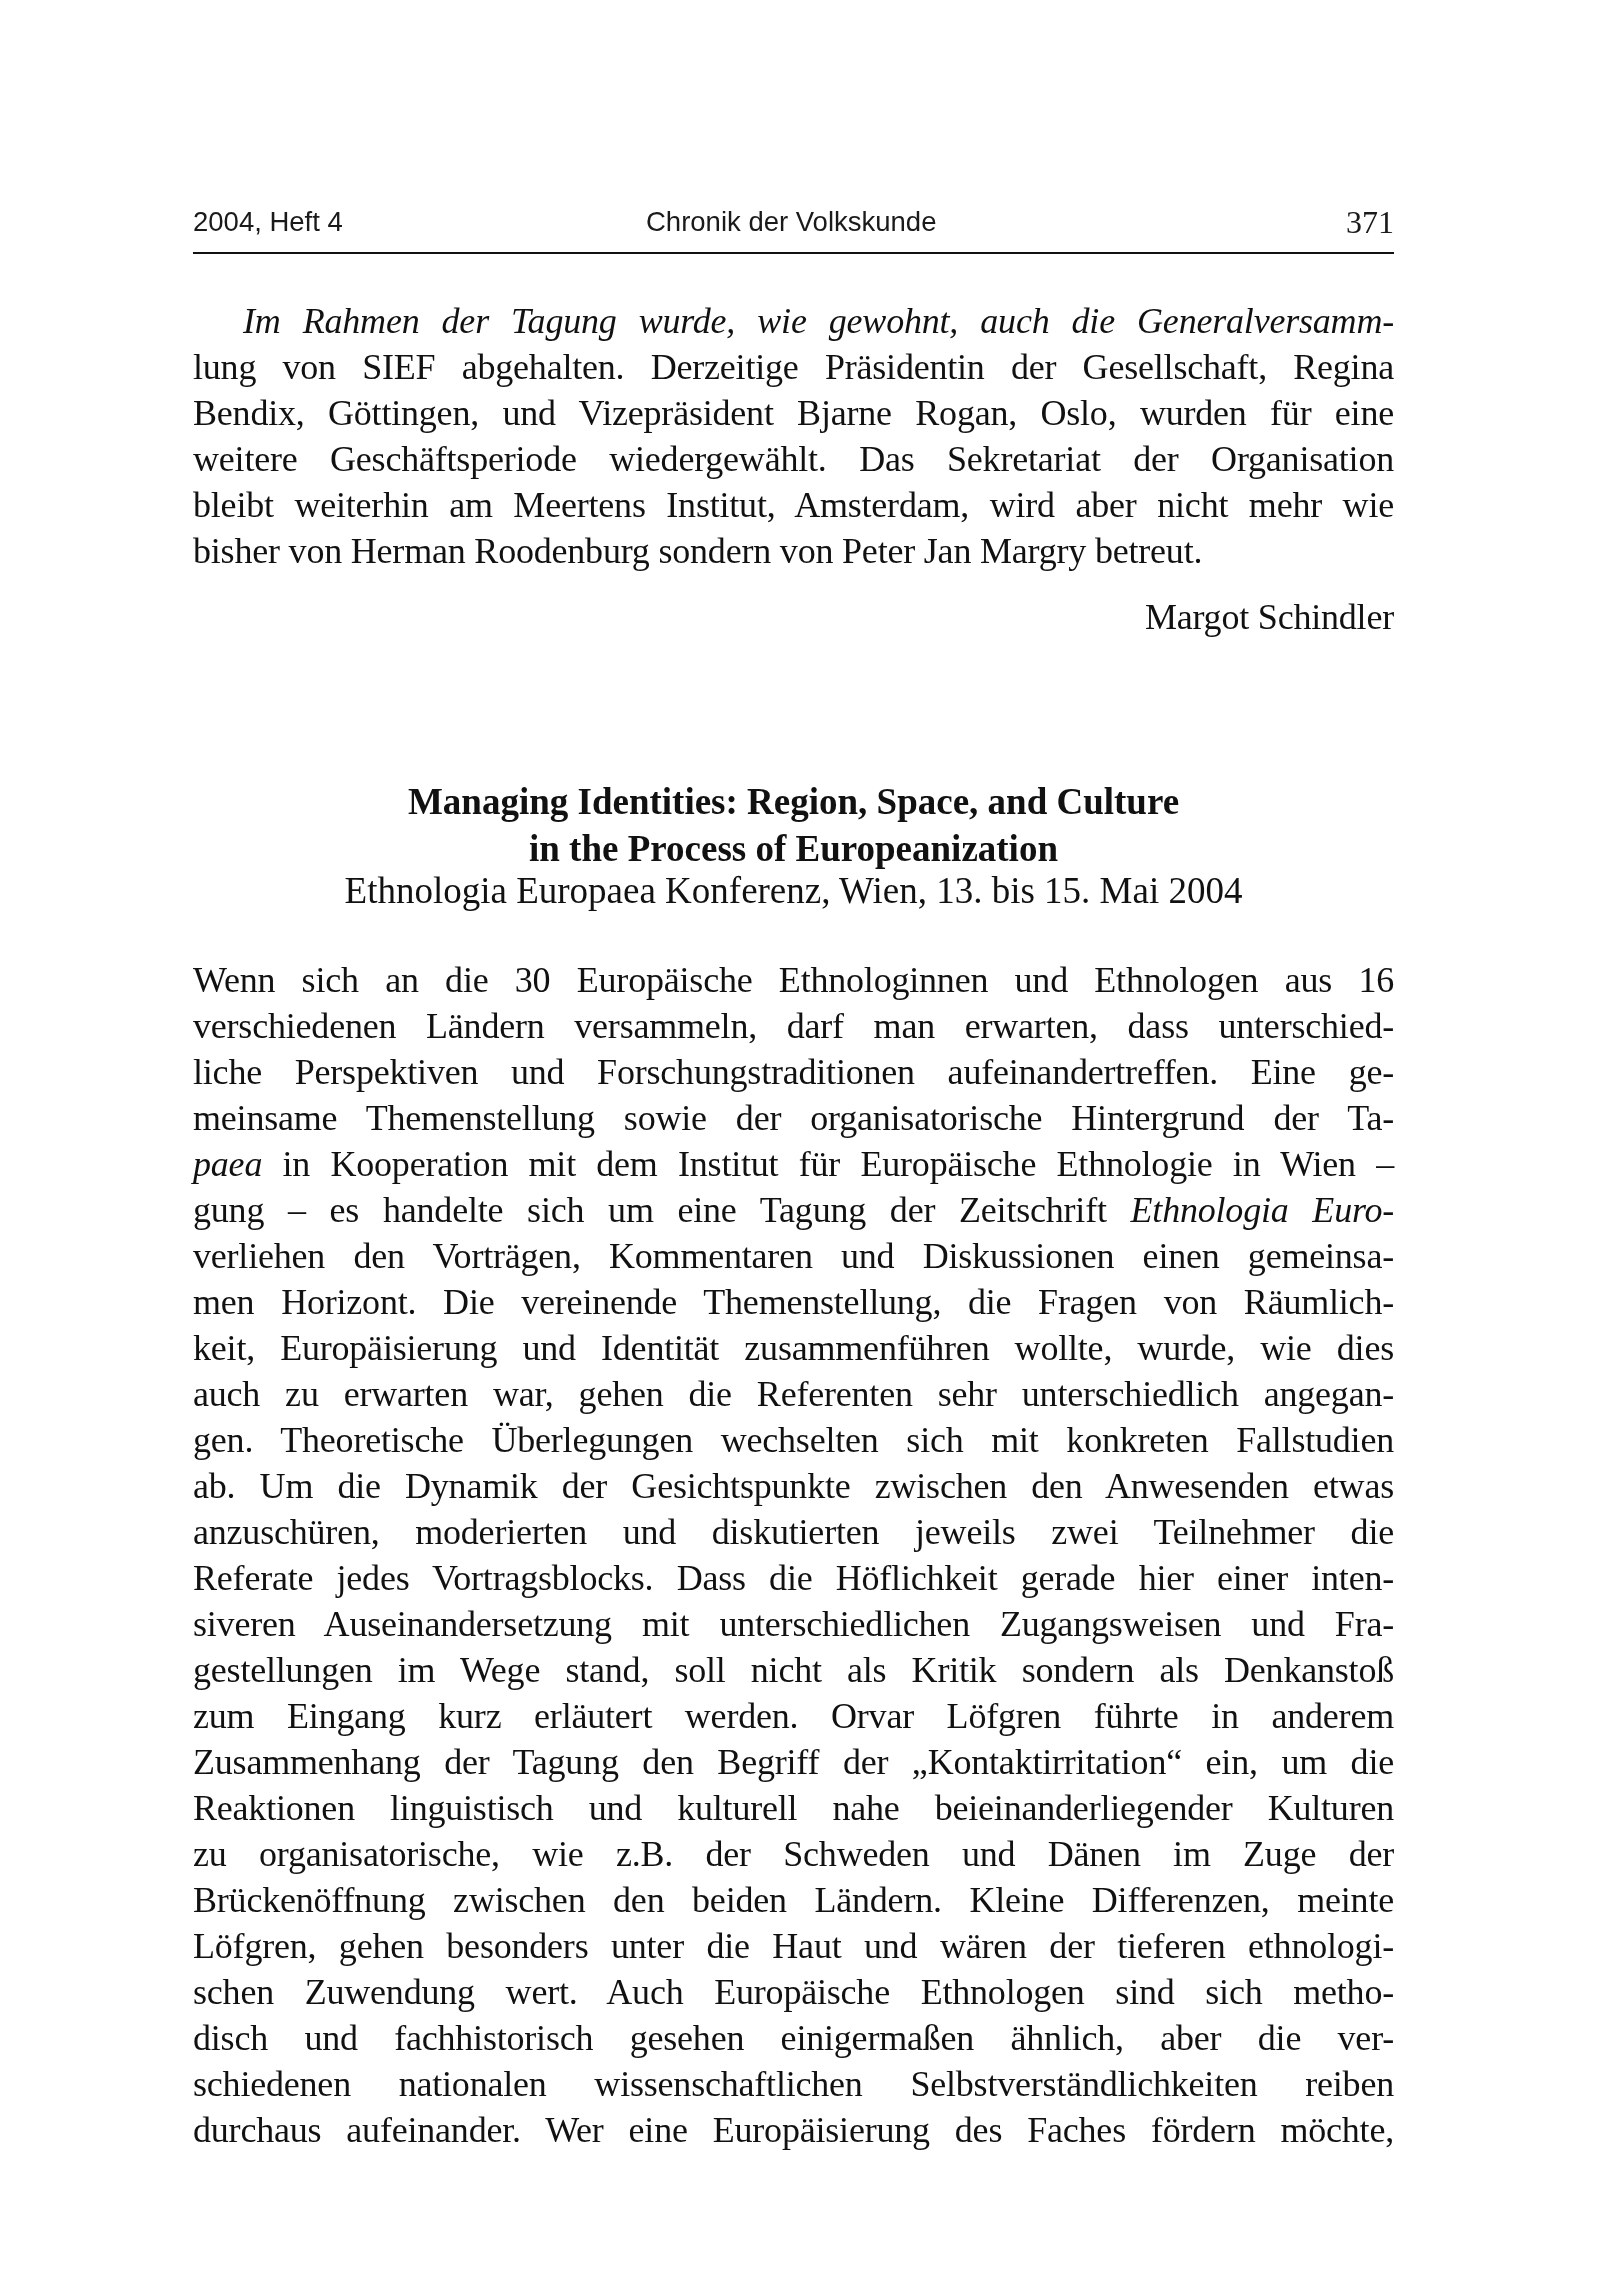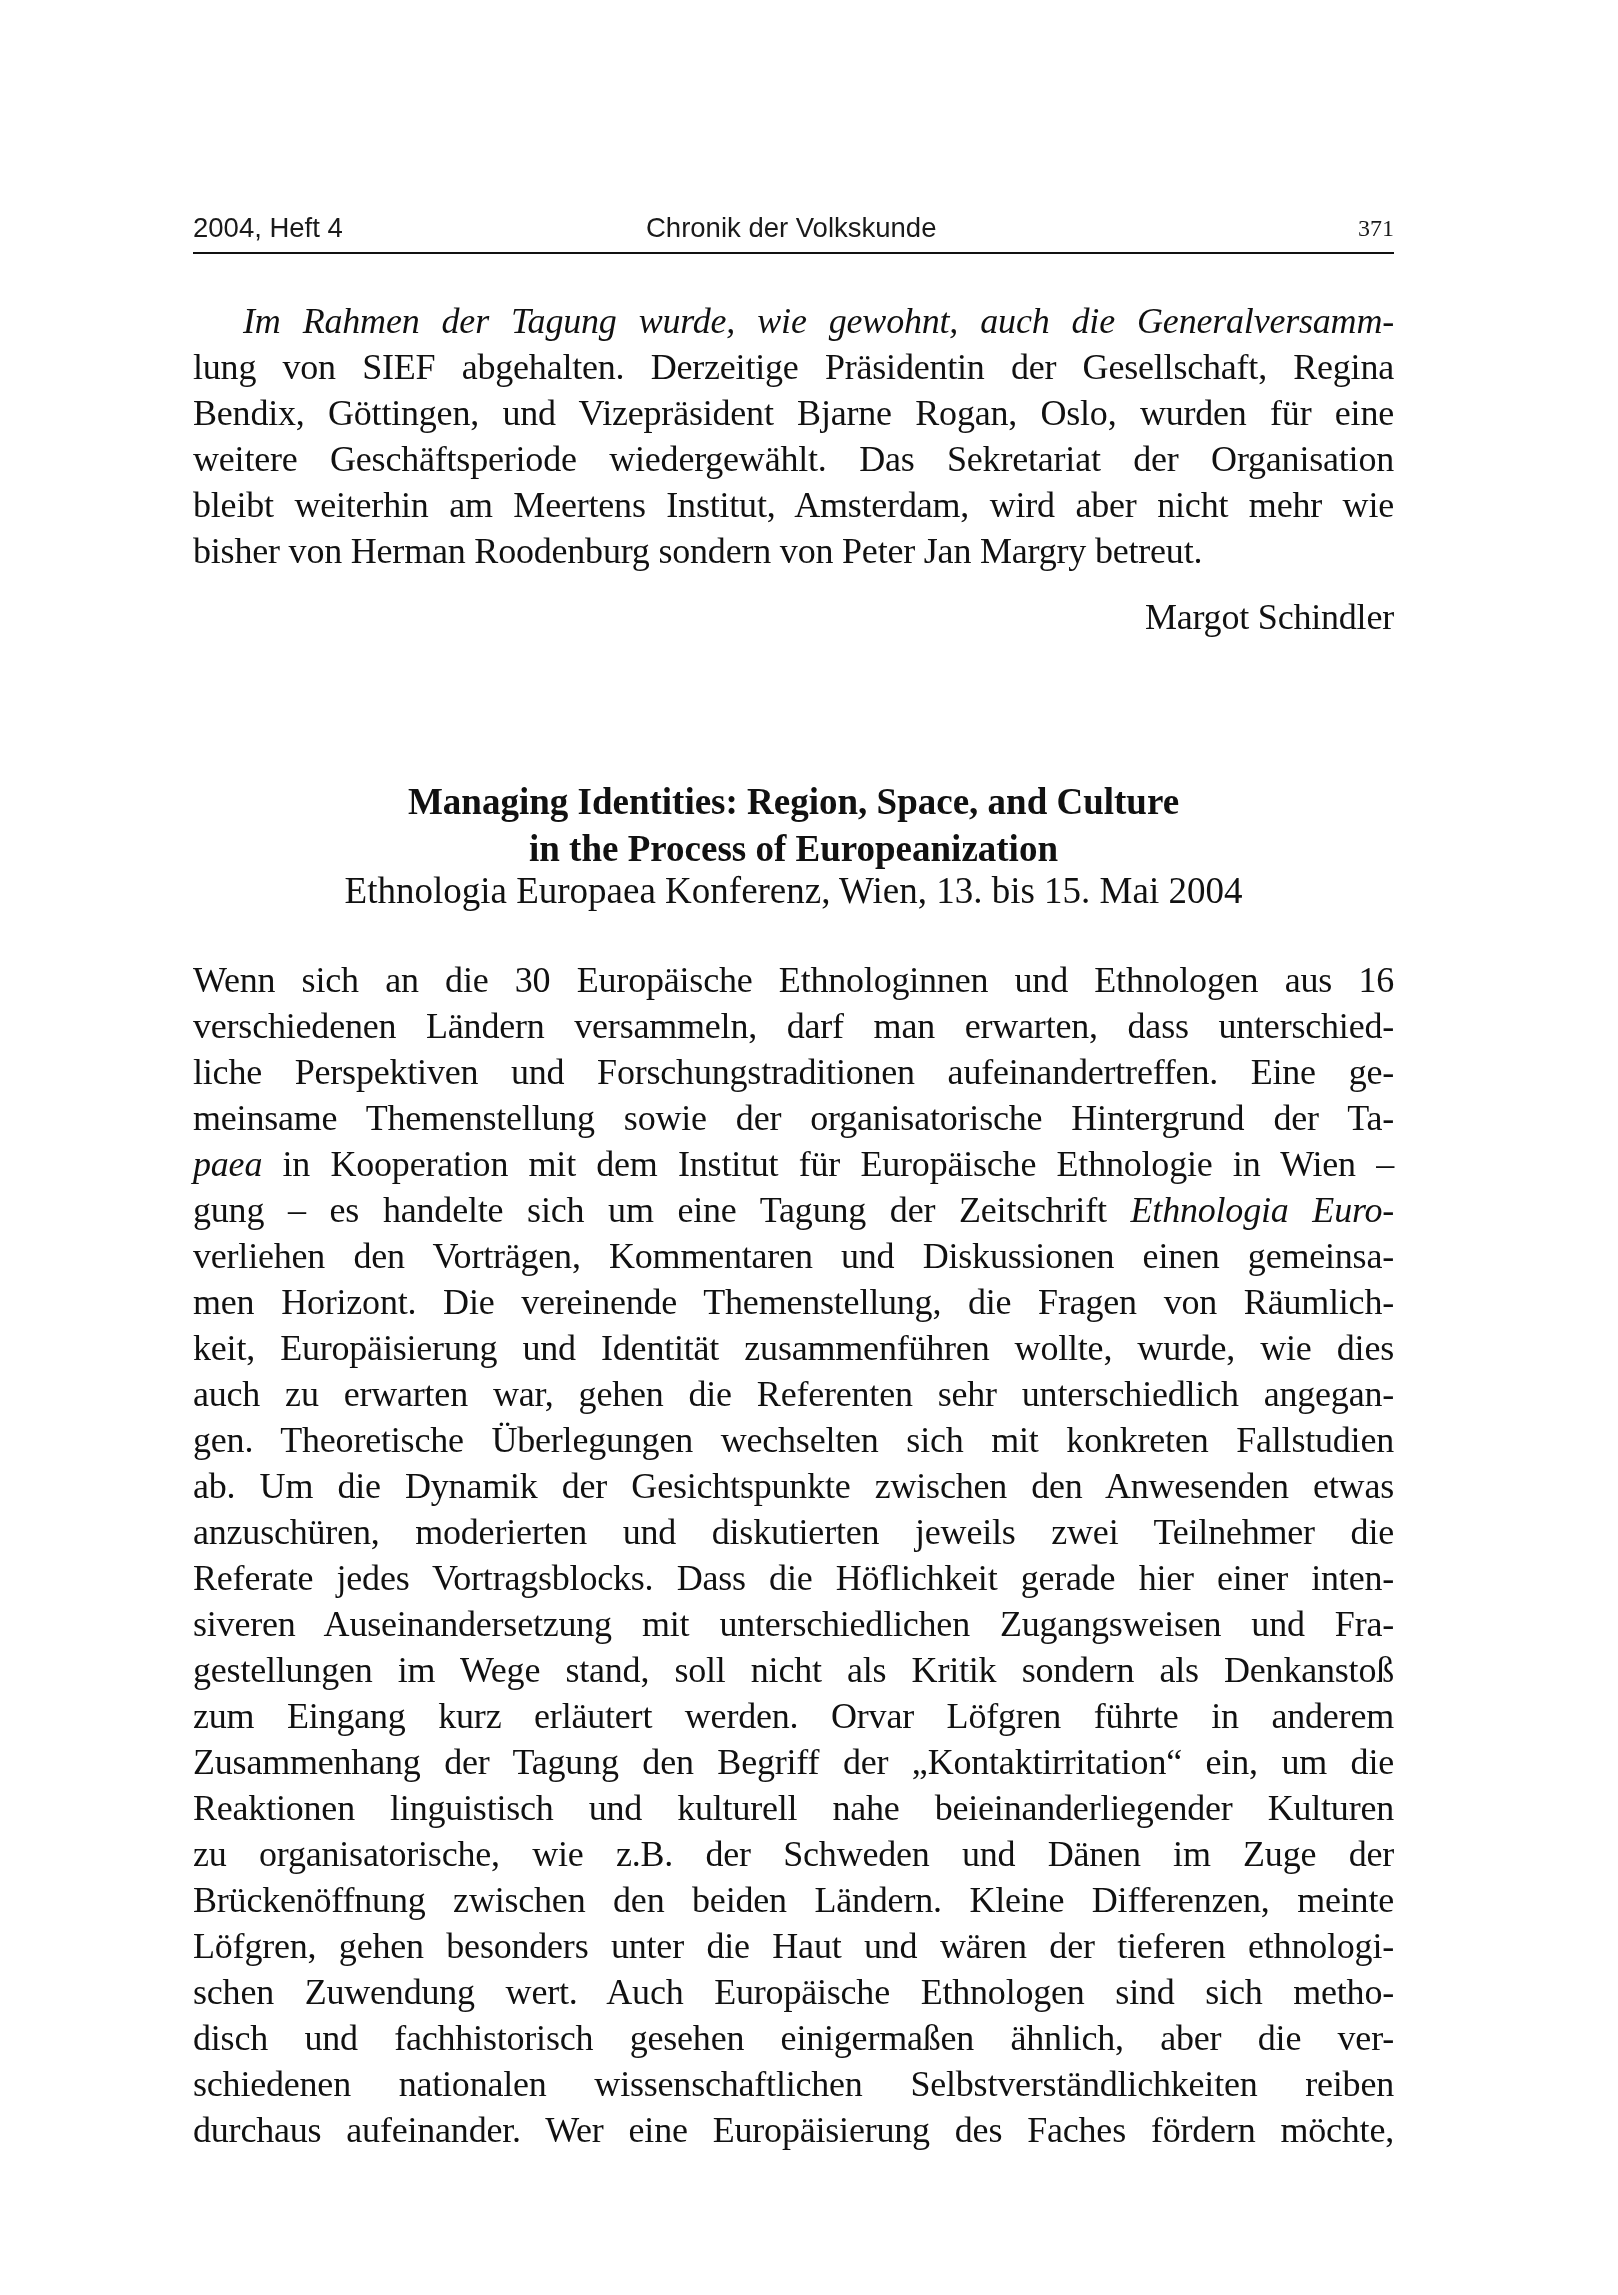--- a/index.html
+++ b/index.html
@@ -24,28 +24,27 @@
     .running-head {
       position: absolute;
       top: 206px;
       left: 0;
       width: 1201px;
       height: 49px;
       font-family: "Liberation Sans", "DejaVu Sans", sans-serif;
       font-size: 27.5px;
       line-height: 32px;
       color: #1a1a1a;
-      margin-top: 6px;
     }
     .running-head .left { position: absolute; left: 0; top: 0; }
     .running-head .center { position: absolute; left: 453px; top: 0; }
     .running-head .right {
       position: absolute; right: 0; top: 0;
       font-family: "Liberation Serif", "DejaVu Serif", serif;
-      font-size: 24px;
+      font-size: 32px;
     }
     .head-rule {
       position: absolute;
       top: 252px;
       left: 0;
       width: 1201px;
       height: 2.4px;
       background: #111111;
     }
     .text-block {

